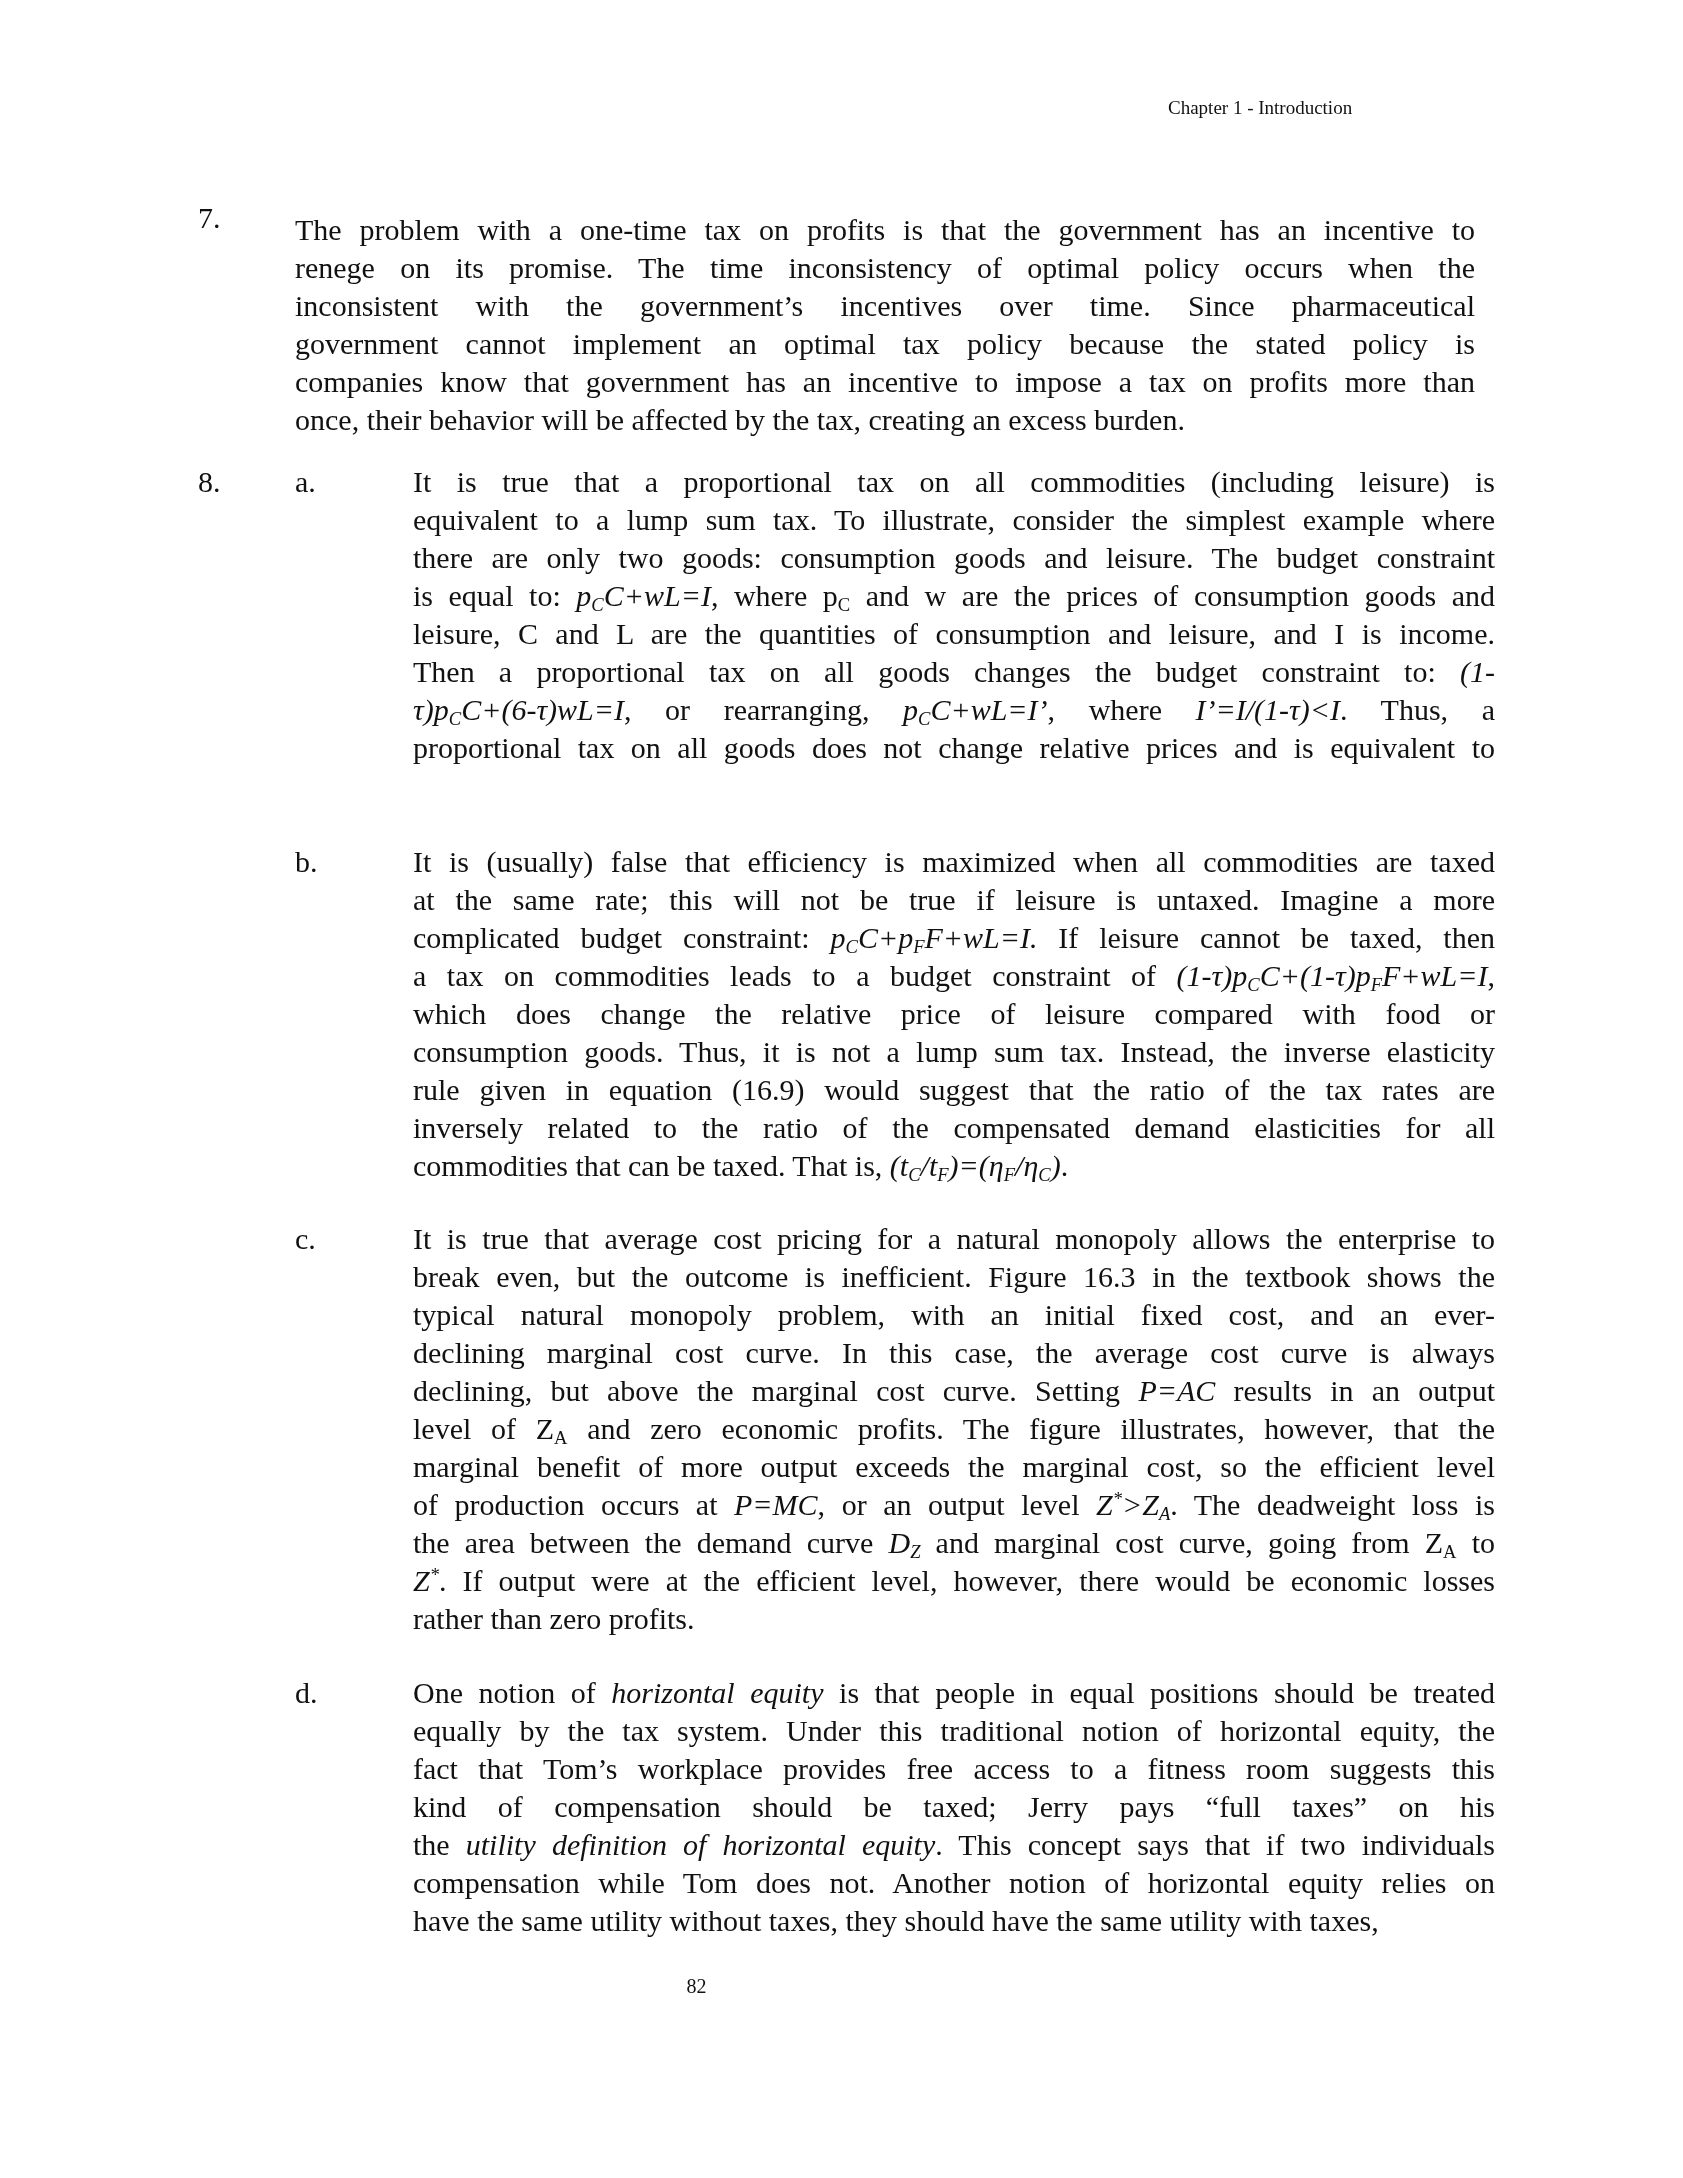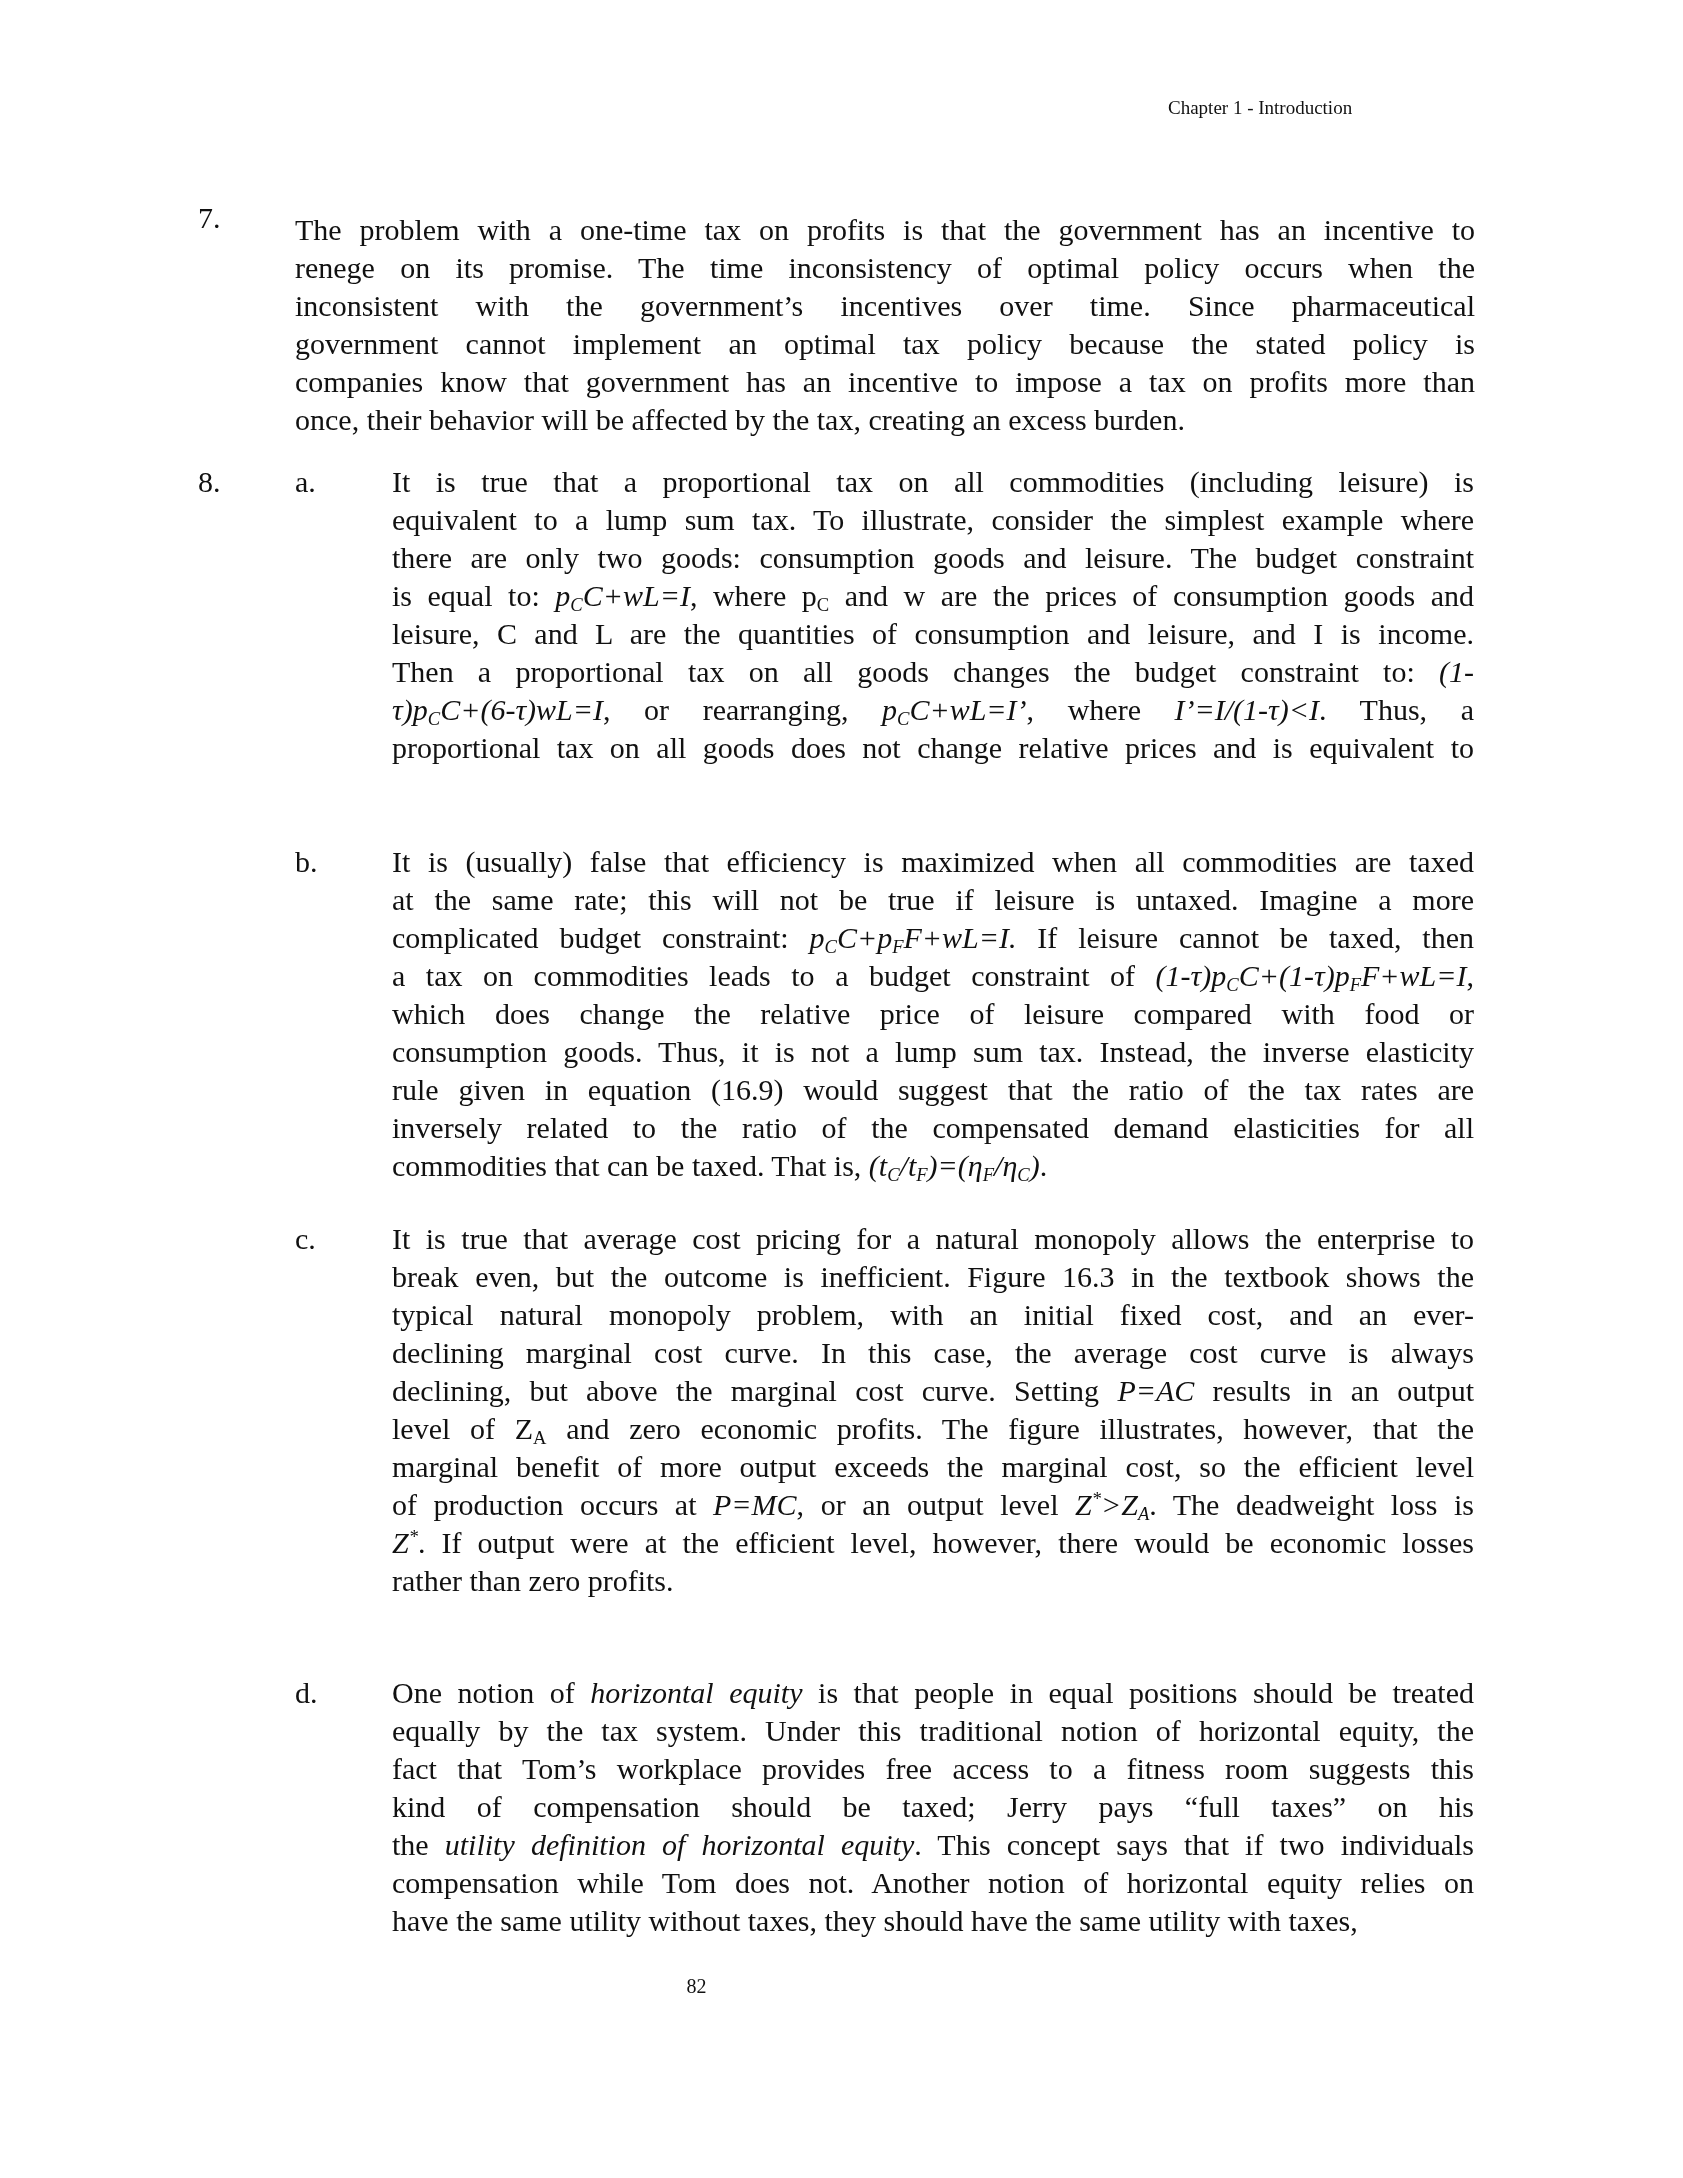--- a/index.html
+++ b/index.html
@@ -20,21 +20,21 @@
     position: absolute; left: 0; width: 1683px;
     font-size: 30px; line-height: 38px;
   }
   .num { position: absolute; left: 198px; top: 0; }
   .sublbl { position: absolute; left: 295px; top: 0; }
   .body7 {
     position: absolute; left: 295px; width: 1180px; top: 12px;
     text-align: justify;
   }
   .body8 {
-    position: absolute; left: 392px; width: 1082px; top: 0;
+    position: absolute; left: 413px; width: 1082px; top: 0;
     text-align: justify;
   }
   i { }
   sub { font-size: 62%; vertical-align: -0.25em; line-height: 0; }
   sup { font-size: 62%; vertical-align: 0.55em; line-height: 0; }
   .line { display: block; }
   .just { text-align: justify; text-align-last: justify; display: block; }
 </style>
 </head>
 <body>
@@ -90,20 +90,21 @@
   <span class="sublbl">c.</span>
   <div class="body8">
     <span class="just">It is true that average cost pricing for a natural monopoly allows the enterprise to</span>
     <span class="just">break even, but the outcome is inefficient.  Figure 16.3 in the textbook shows the</span>
     <span class="just">typical natural monopoly problem, with an initial fixed cost, and an ever-</span>
     <span class="just">declining marginal cost curve.  In this case, the average cost curve is always</span>
     <span class="just"><span>declining, but above the marginal cost curve.  Setting </span><i>P=AC</i><span> results in an output</span></span>
     <span class="just"><span>level of Z</span><sub>A</sub><span> and zero economic profits.  The figure illustrates, however, that the</span></span>
     <span class="just">marginal benefit of more output exceeds the marginal cost, so the efficient level</span>
     <span class="just"><span>of production occurs at </span><i>P=MC</i><span>, or an output level </span><i><span>Z</span><sup>*</sup><span>&gt;Z</span><sub>A</sub></i><span>.  The deadweight loss is</span></span>
+    <span class="just"><span>the area between the demand curve </span><i><span>D</span><sub>Z</sub></i><span> and marginal cost curve, going from Z</span><sub>A</sub><span> to</span></span>
     <span class="just"><i><span>Z</span><sup>*</sup></i><span>.  If output were at the efficient level, however, there would be economic losses</span></span>
     <span class="line">rather than zero profits.</span>
   </div>
 </div>
 
 <div class="item" style="top:1674px;">
   <span class="sublbl">d.</span>
   <div class="body8">
     <span class="just"><span>One notion of </span><i>horizontal equity</i><span> is that people in equal positions should be treated</span></span>
     <span class="just">equally by the tax system.  Under this traditional notion of horizontal equity, the</span>

